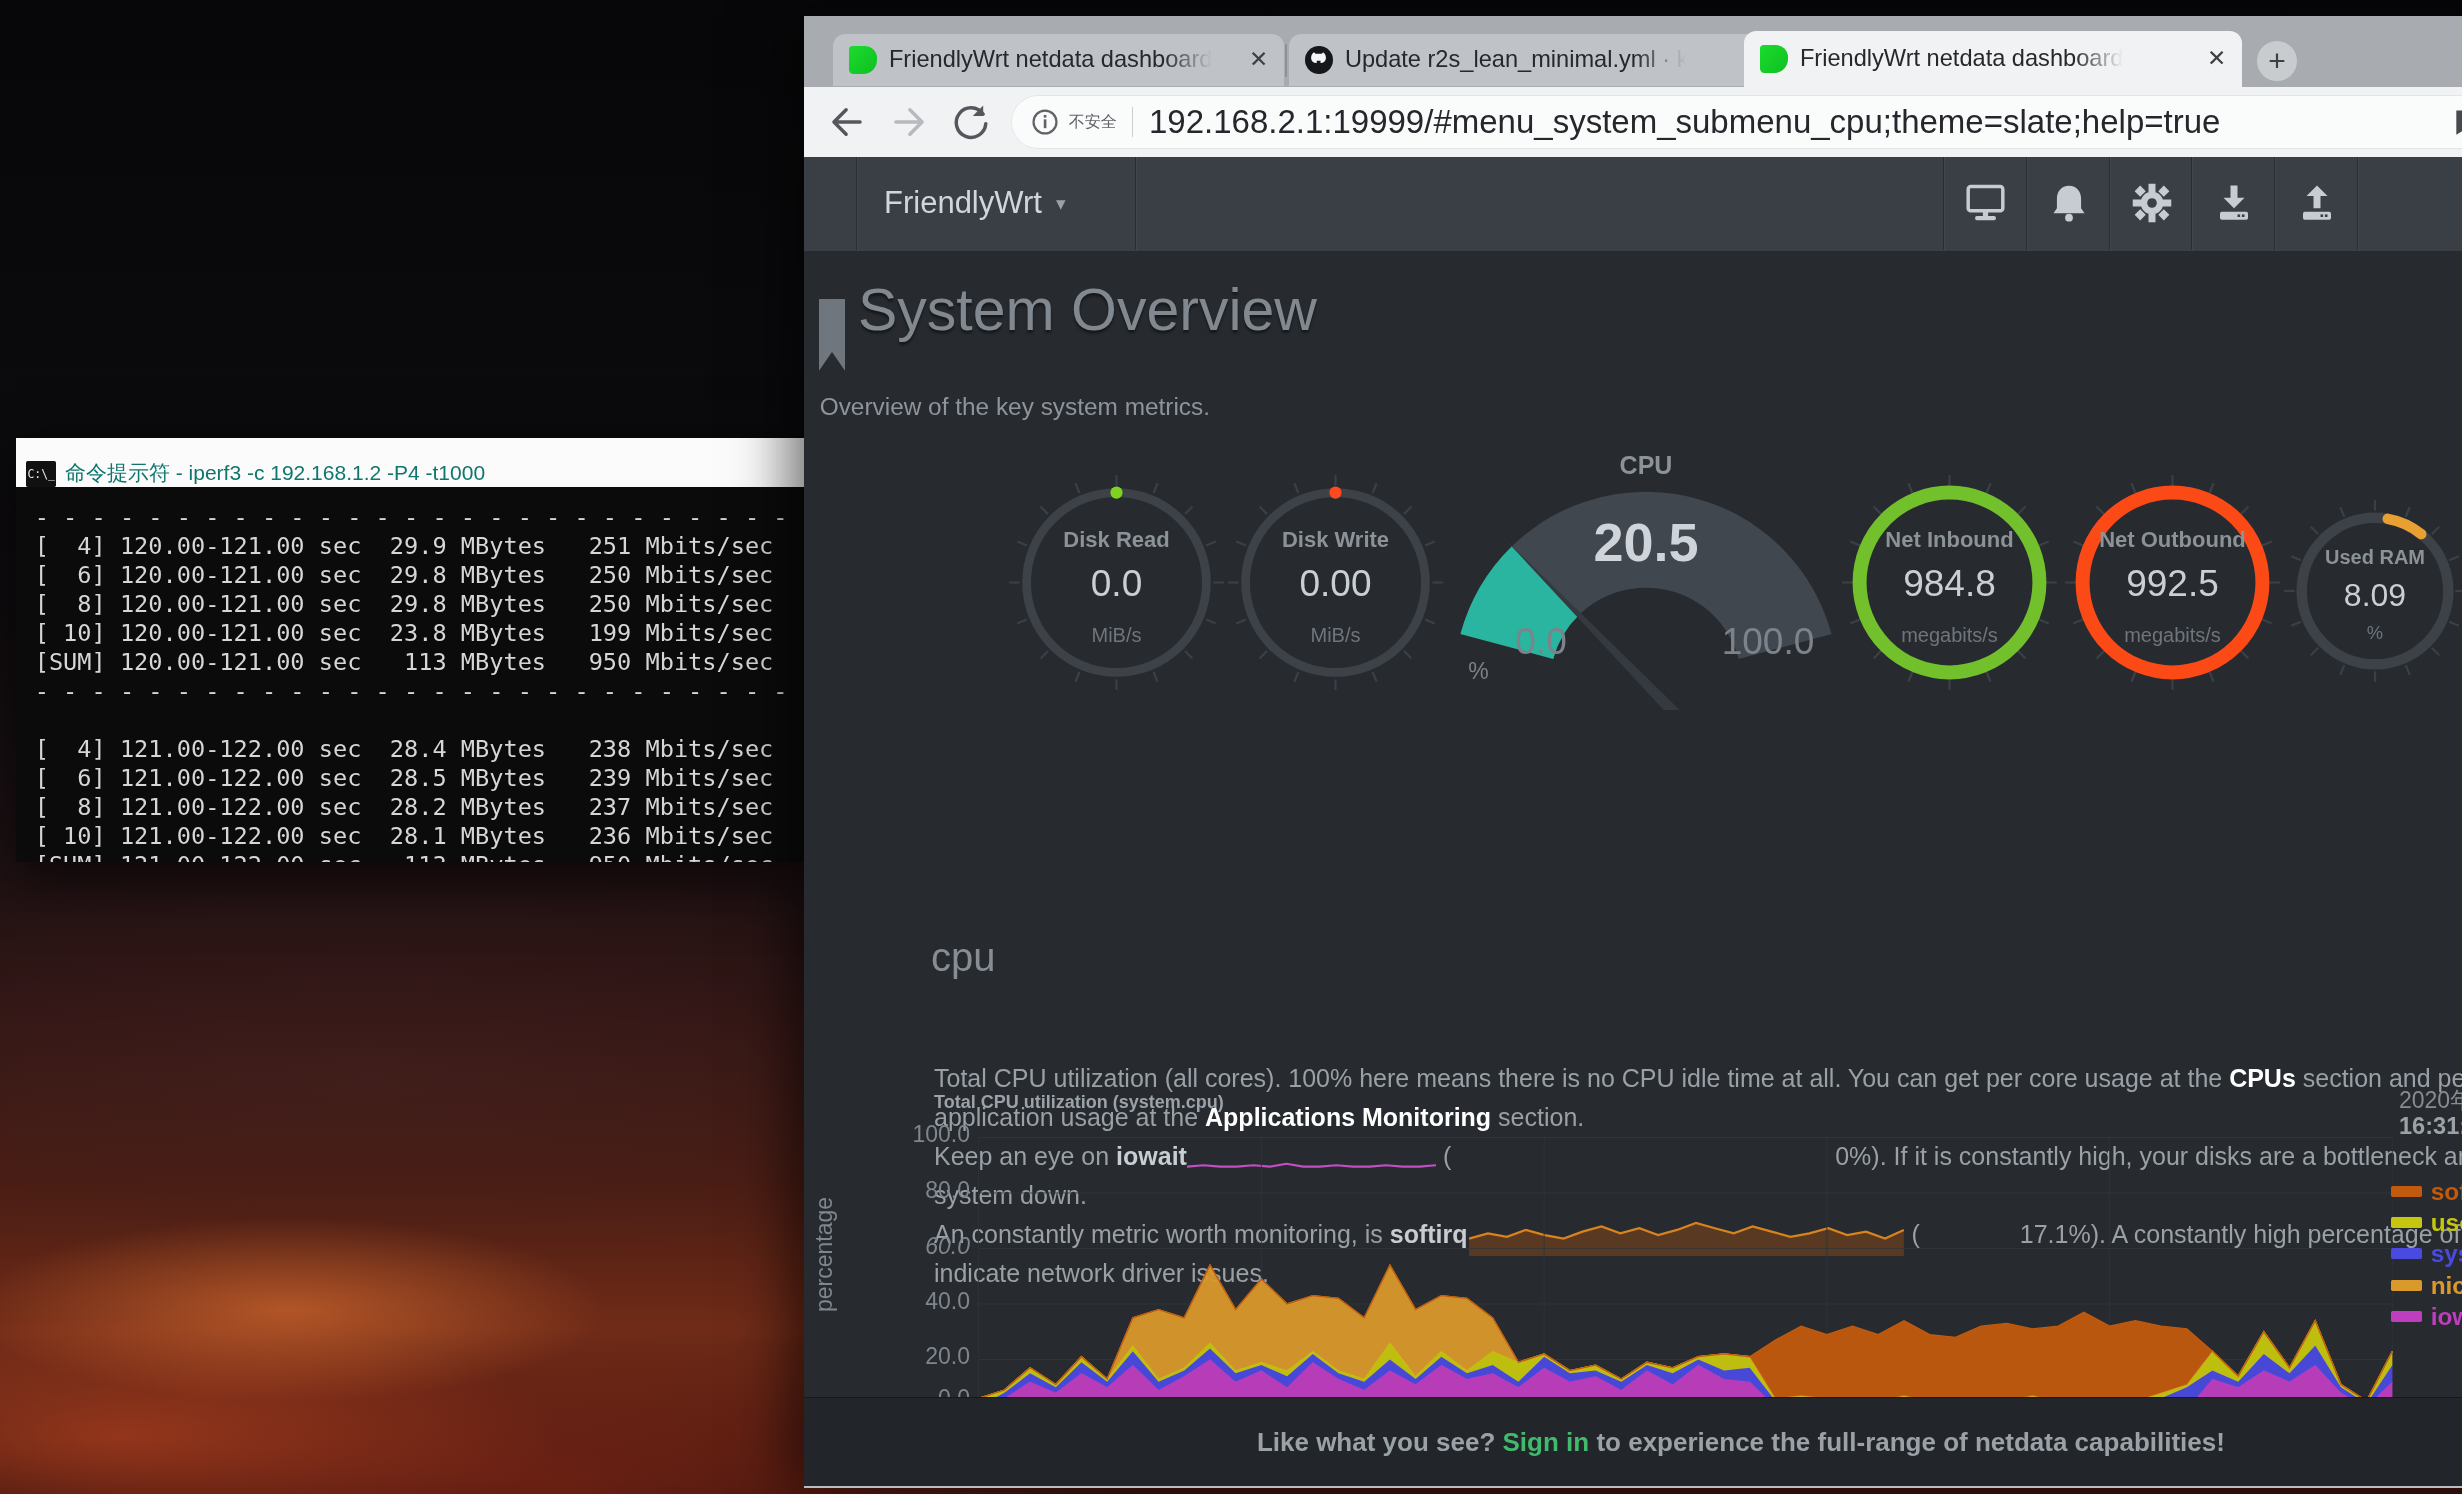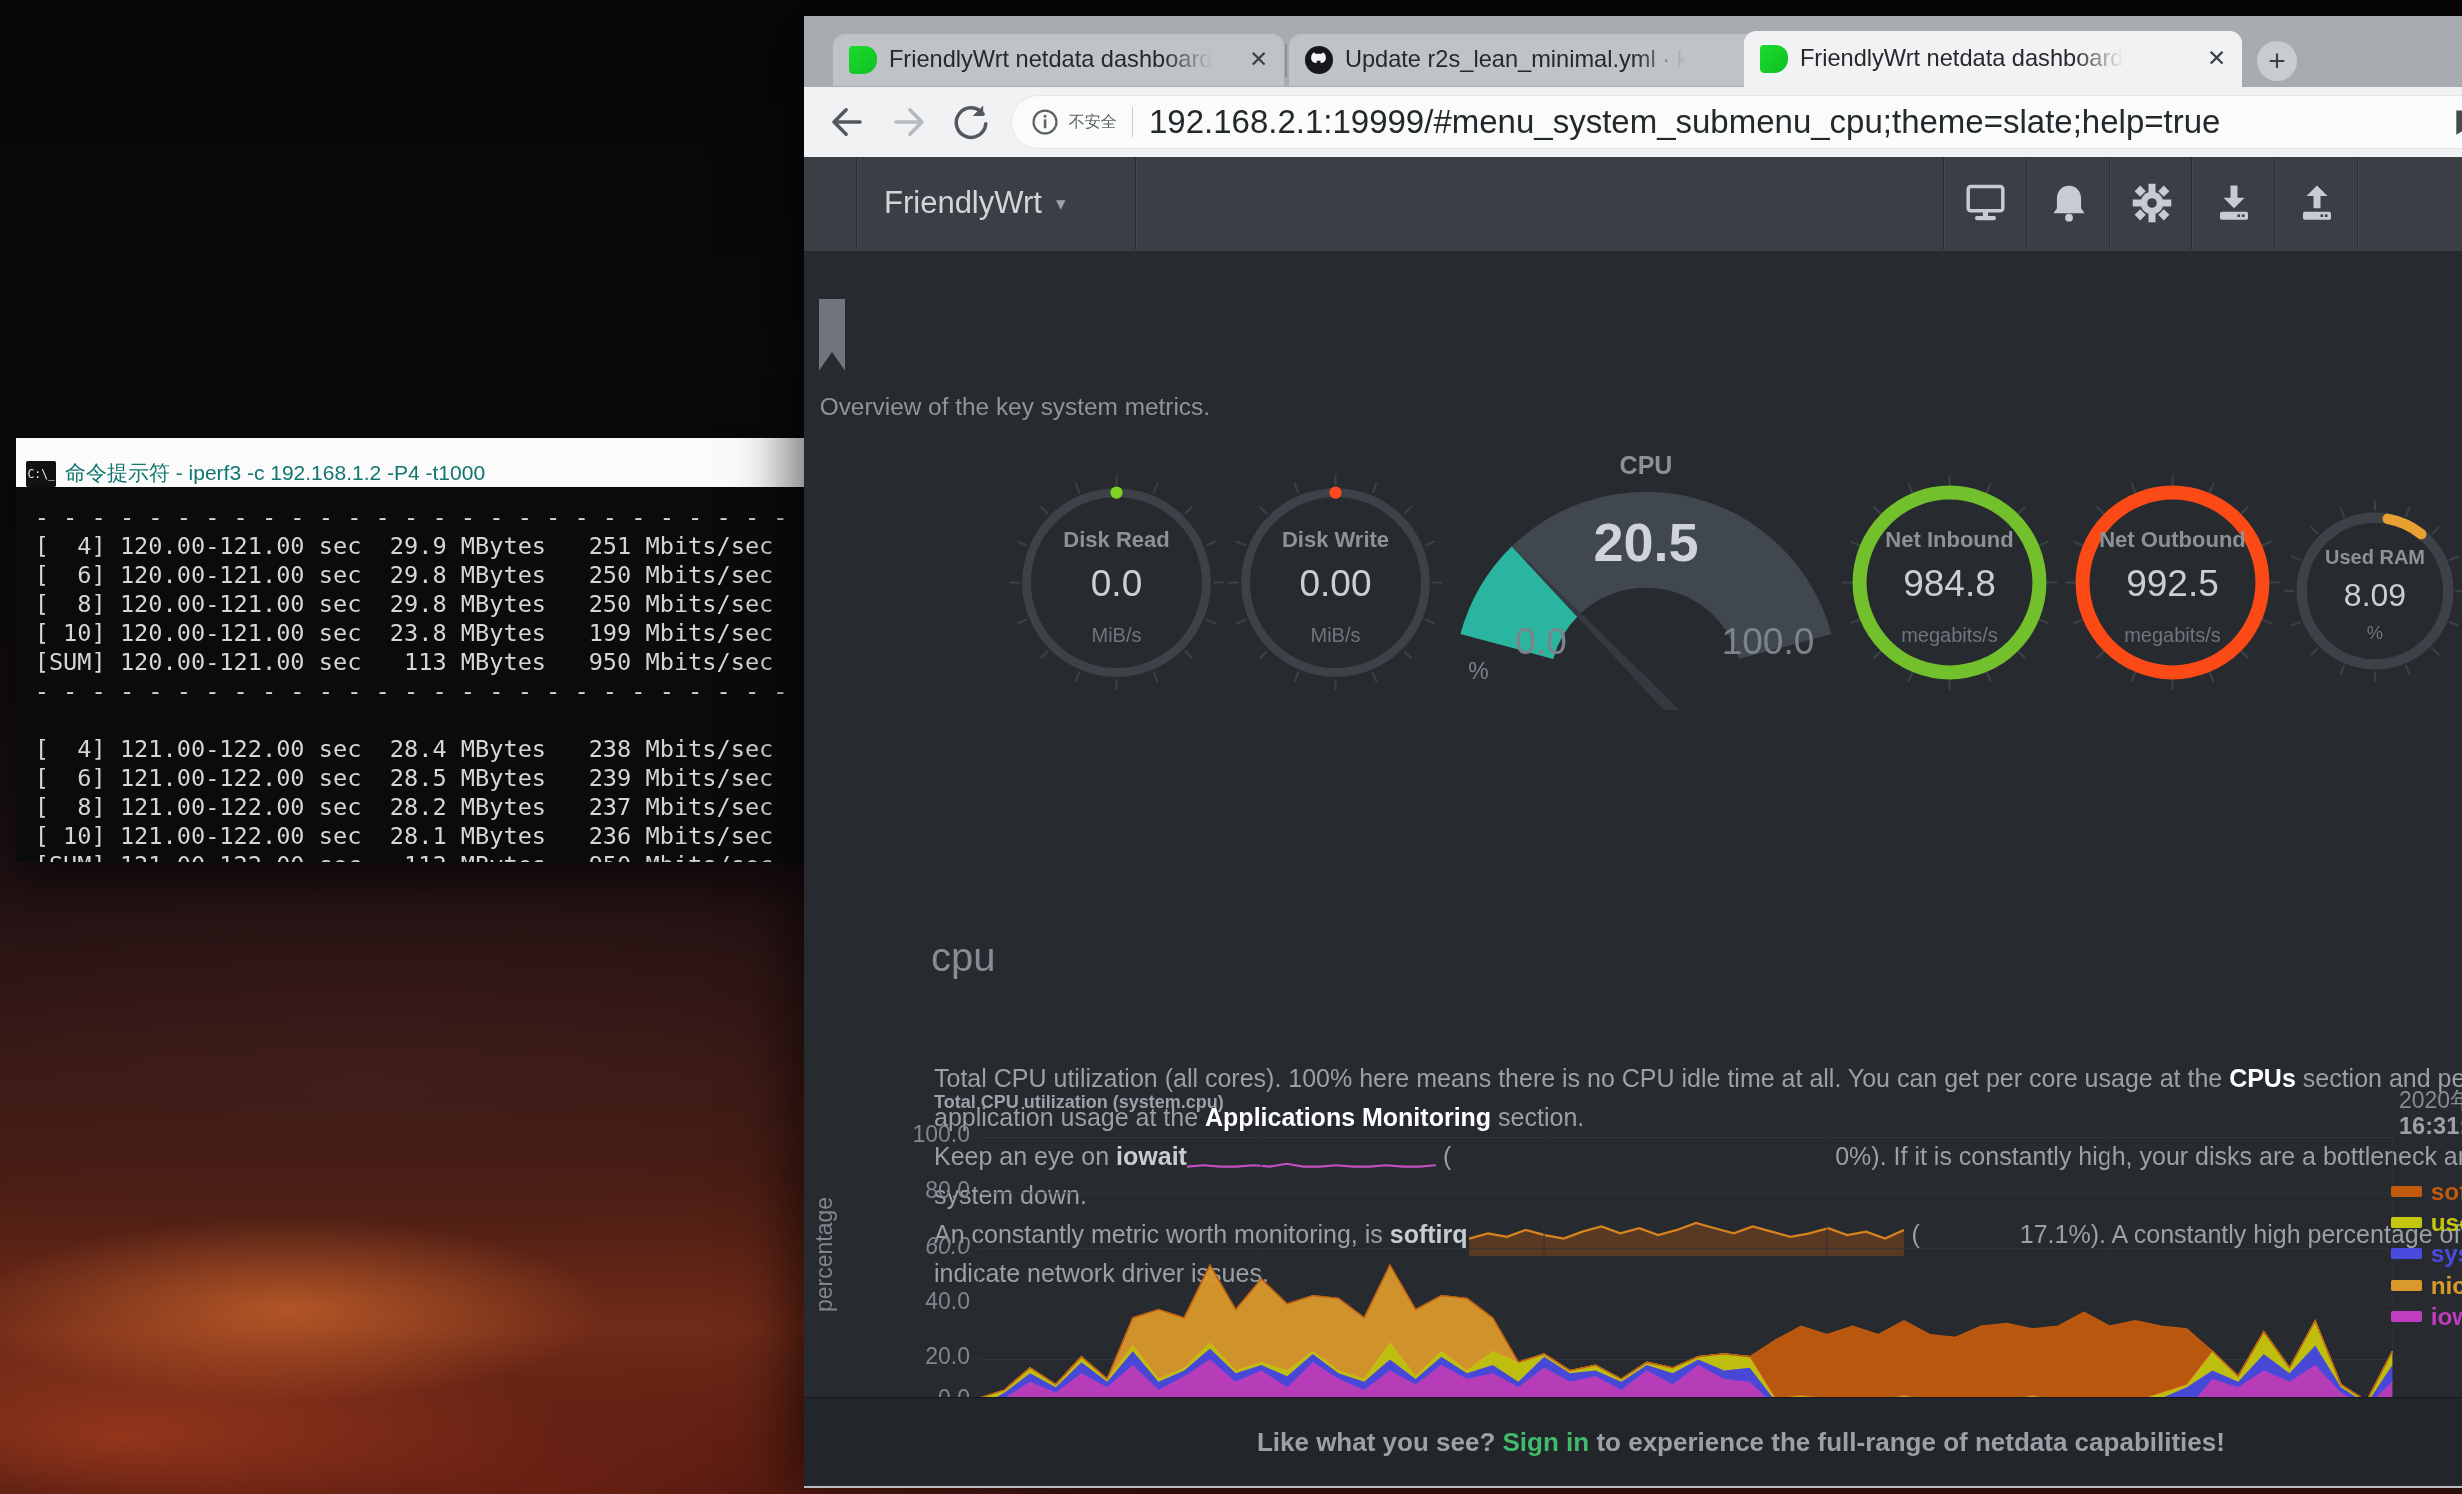--- a/index.html
+++ b/index.html
@@ -227,20 +227,21 @@
           <rect x="8" y="34" width="32" height="9" rx="2" fill="#c6ccd2"></rect>
           <rect x="28" y="37" width="3" height="3" fill="#3a3f45"></rect>
             <rect x="33" y="37" width="3" height="3" fill="#3a3f45"></rect>
         </svg>
       </div>
       <div class="nd-vdiv" style="left:1553px;"></div>
     </div>
 
     <div class="nd-content">
       <div class="bookmark"></div>
+      <div class="page-title">System Overview</div>
       <div class="page-sub">Overview of the key system metrics.</div>
 
       <div class="gauge ring" style="left:199px;top:217px;width:227px;height:227px;">
           <svg width="227" height="227" viewBox="0 0 260 260">
             <line x1="241" y1="130" x2="253" y2="130" stroke="#3a4046" stroke-width="2.5"></line>
             <line x1="232.55062810875285" y1="87.52213900747503" x2="243.63718249888825" y2="82.92993781909396" stroke="#3a4046" stroke-width="2.5"></line>
             <line x1="208.48885271170678" y1="51.51114728829323" x2="216.97413408594537" y2="43.02586591405466" stroke="#3a4046" stroke-width="2.5"></line>
             <line x1="172.47786099252497" y1="27.449371891247168" x2="177.07006218090606" y2="16.362817501111735" stroke="#3a4046" stroke-width="2.5"></line>
             <line x1="130" y1="19" x2="130" y2="7" stroke="#3a4046" stroke-width="2.5"></line>
             <line x1="87.52213900747503" y1="27.449371891247168" x2="82.92993781909396" y2="16.362817501111735" stroke="#3a4046" stroke-width="2.5"></line>

